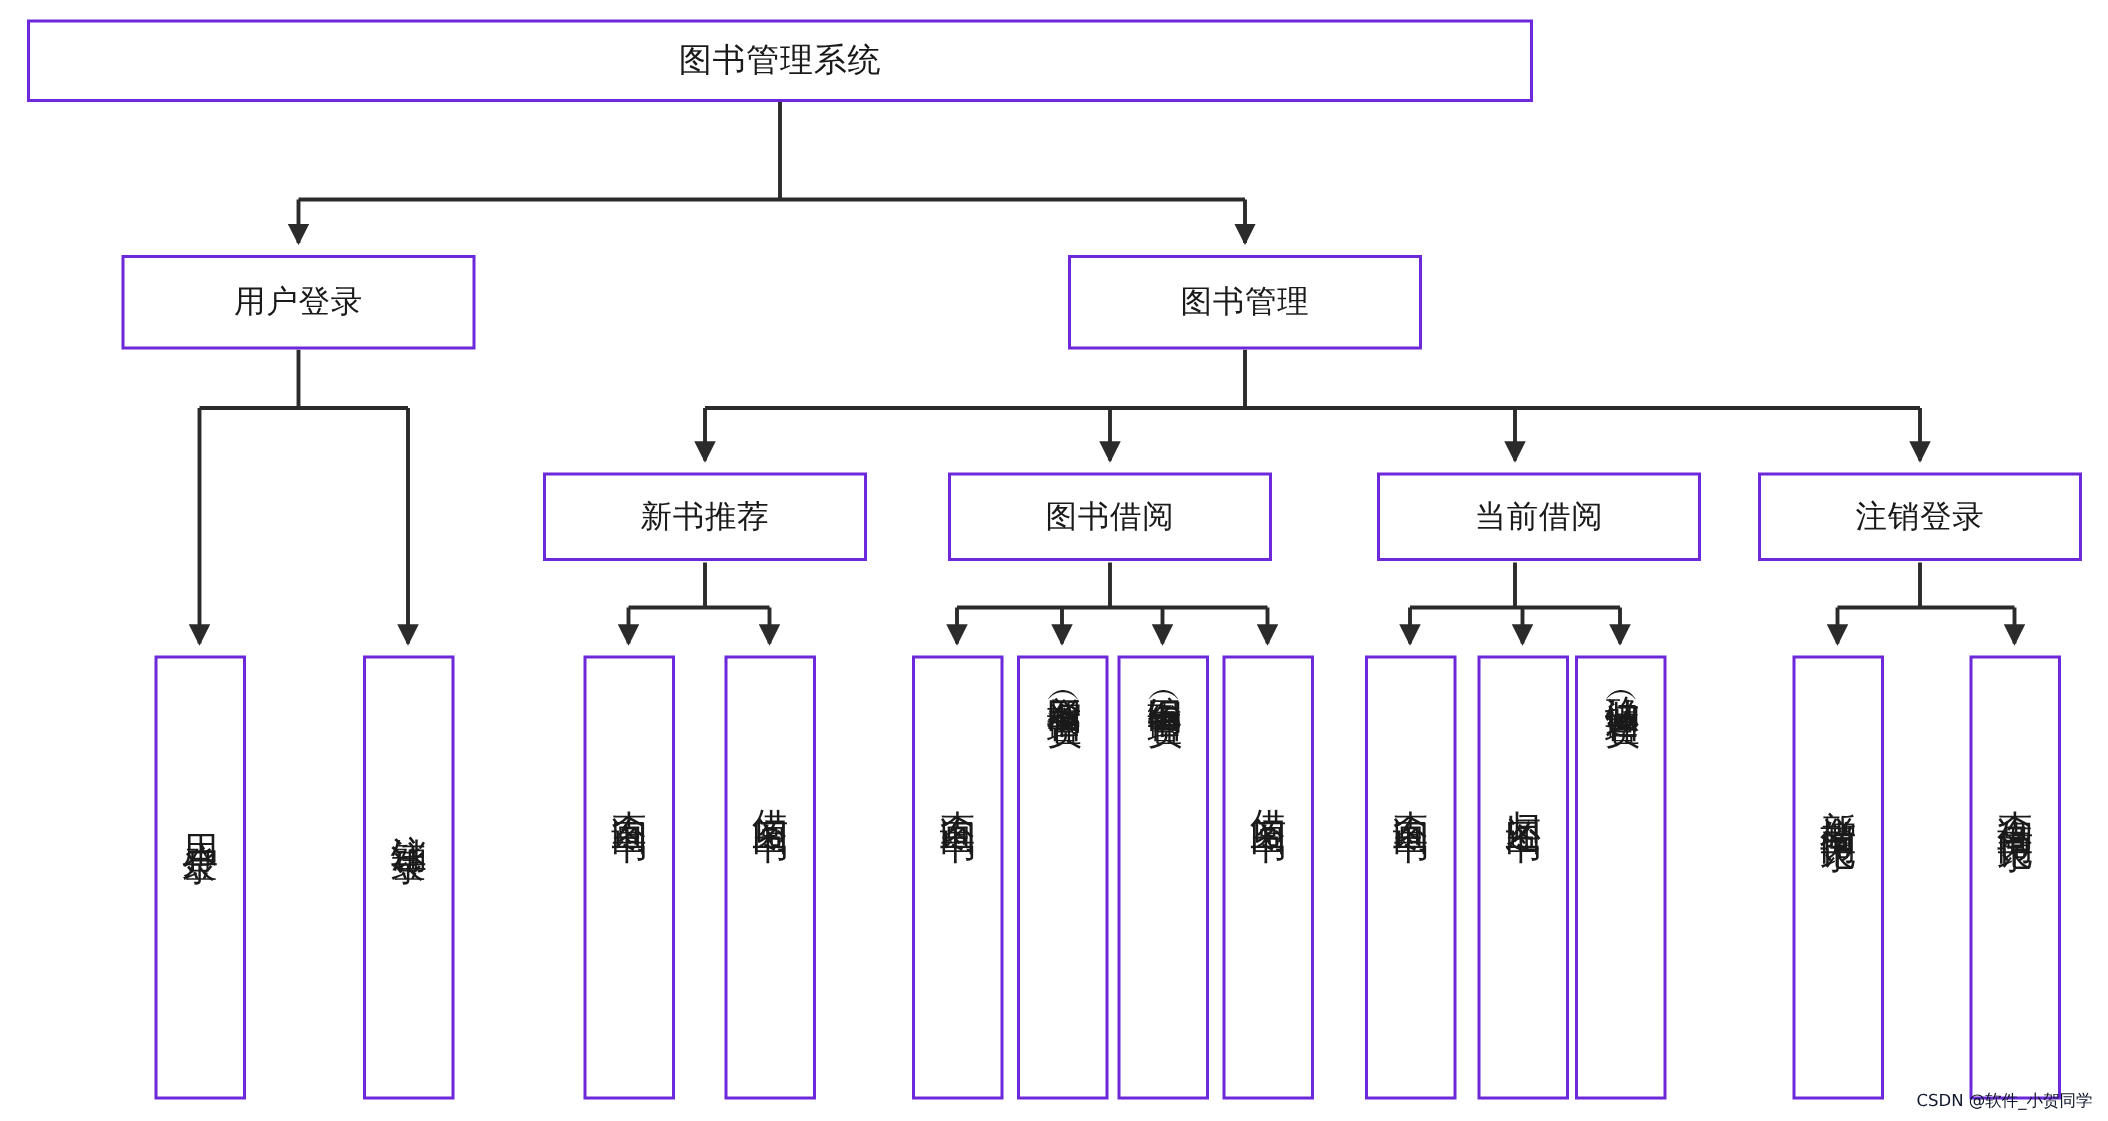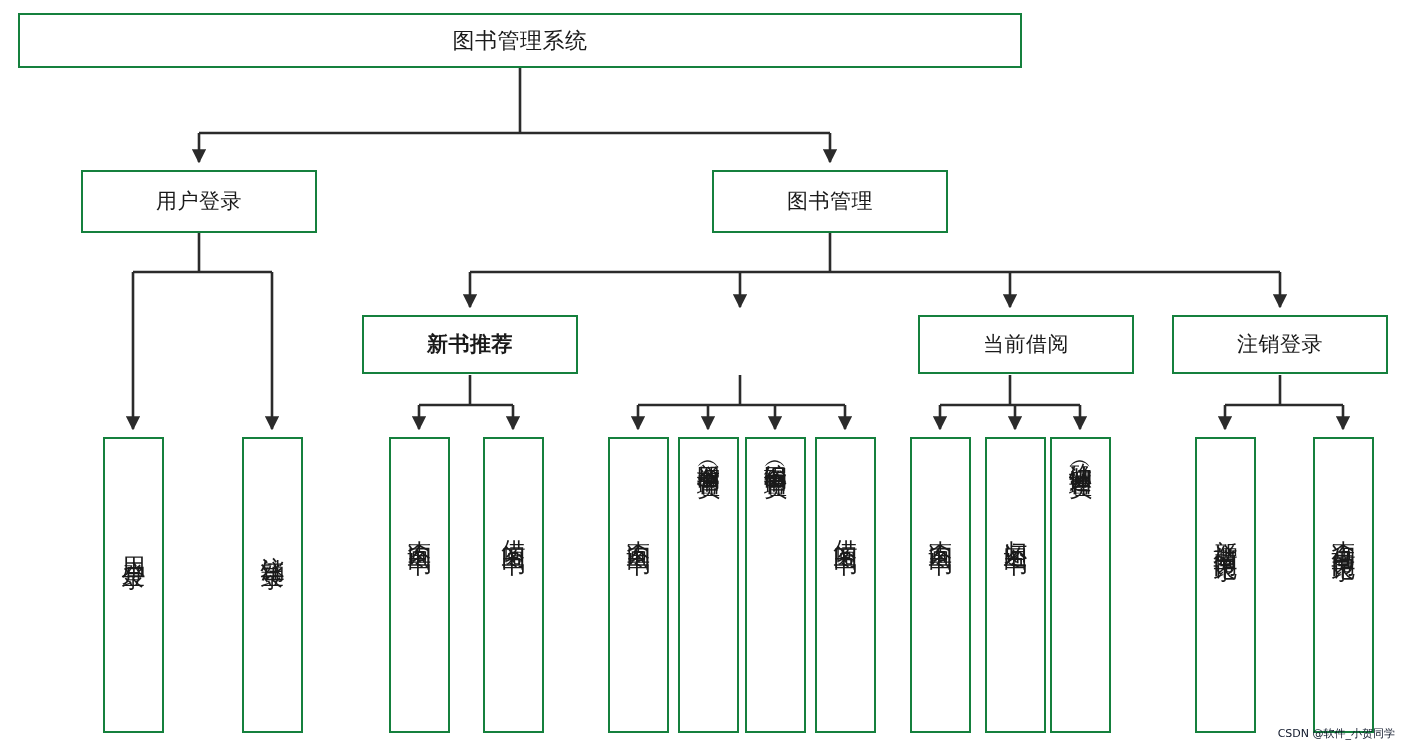--- a/index.html
+++ b/index.html
@@ -22,21 +22,21 @@
     position: absolute;
     left: 0;
     top: 0;
     width: 1405px;
     height: 747px;
     pointer-events: none;
   }
   .node {
     position: absolute;
     box-sizing: border-box;
-    border: 2px solid #15803d;
+    border: 2px solid #6d28d9;
     background: #ffffff;
     display: flex;
     align-items: center;
     justify-content: center;
     color: #1a1a1a;
   }
   .node .label {
     display: block;
     text-align: center;
     line-height: 1.18;
@@ -142,24 +142,27 @@
   </div>
 
   <div class="node horiz" style="left:81px; top:170px; width:236px; height:63px;">
     <span class="label">用户登录</span>
   </div>
 
   <div class="node horiz" style="left:712px; top:170px; width:236px; height:63px;">
     <span class="label">图书管理</span>
   </div>
 
-  <div class="node horiz" style="left:362px; top:315px; width:216px; height:59px;font-weight:bold;">
+  <div class="node horiz" style="left:362px; top:315px; width:216px; height:59px;">
     <span class="label">新书推荐</span>
   </div>
 
+  <div class="node horiz" style="left:632px; top:315px; width:216px; height:59px;">
+    <span class="label">图书借阅</span>
+  </div>
 
   <div class="node horiz" style="left:918px; top:315px; width:216px; height:59px;">
     <span class="label">当前借阅</span>
   </div>
 
   <div class="node horiz" style="left:1172px; top:315px; width:216px; height:59px;">
     <span class="label">注销登录</span>
   </div>
 
   <div class="node vert mid2" style="left:103px; top:437px; width:61px; height:296px;">

